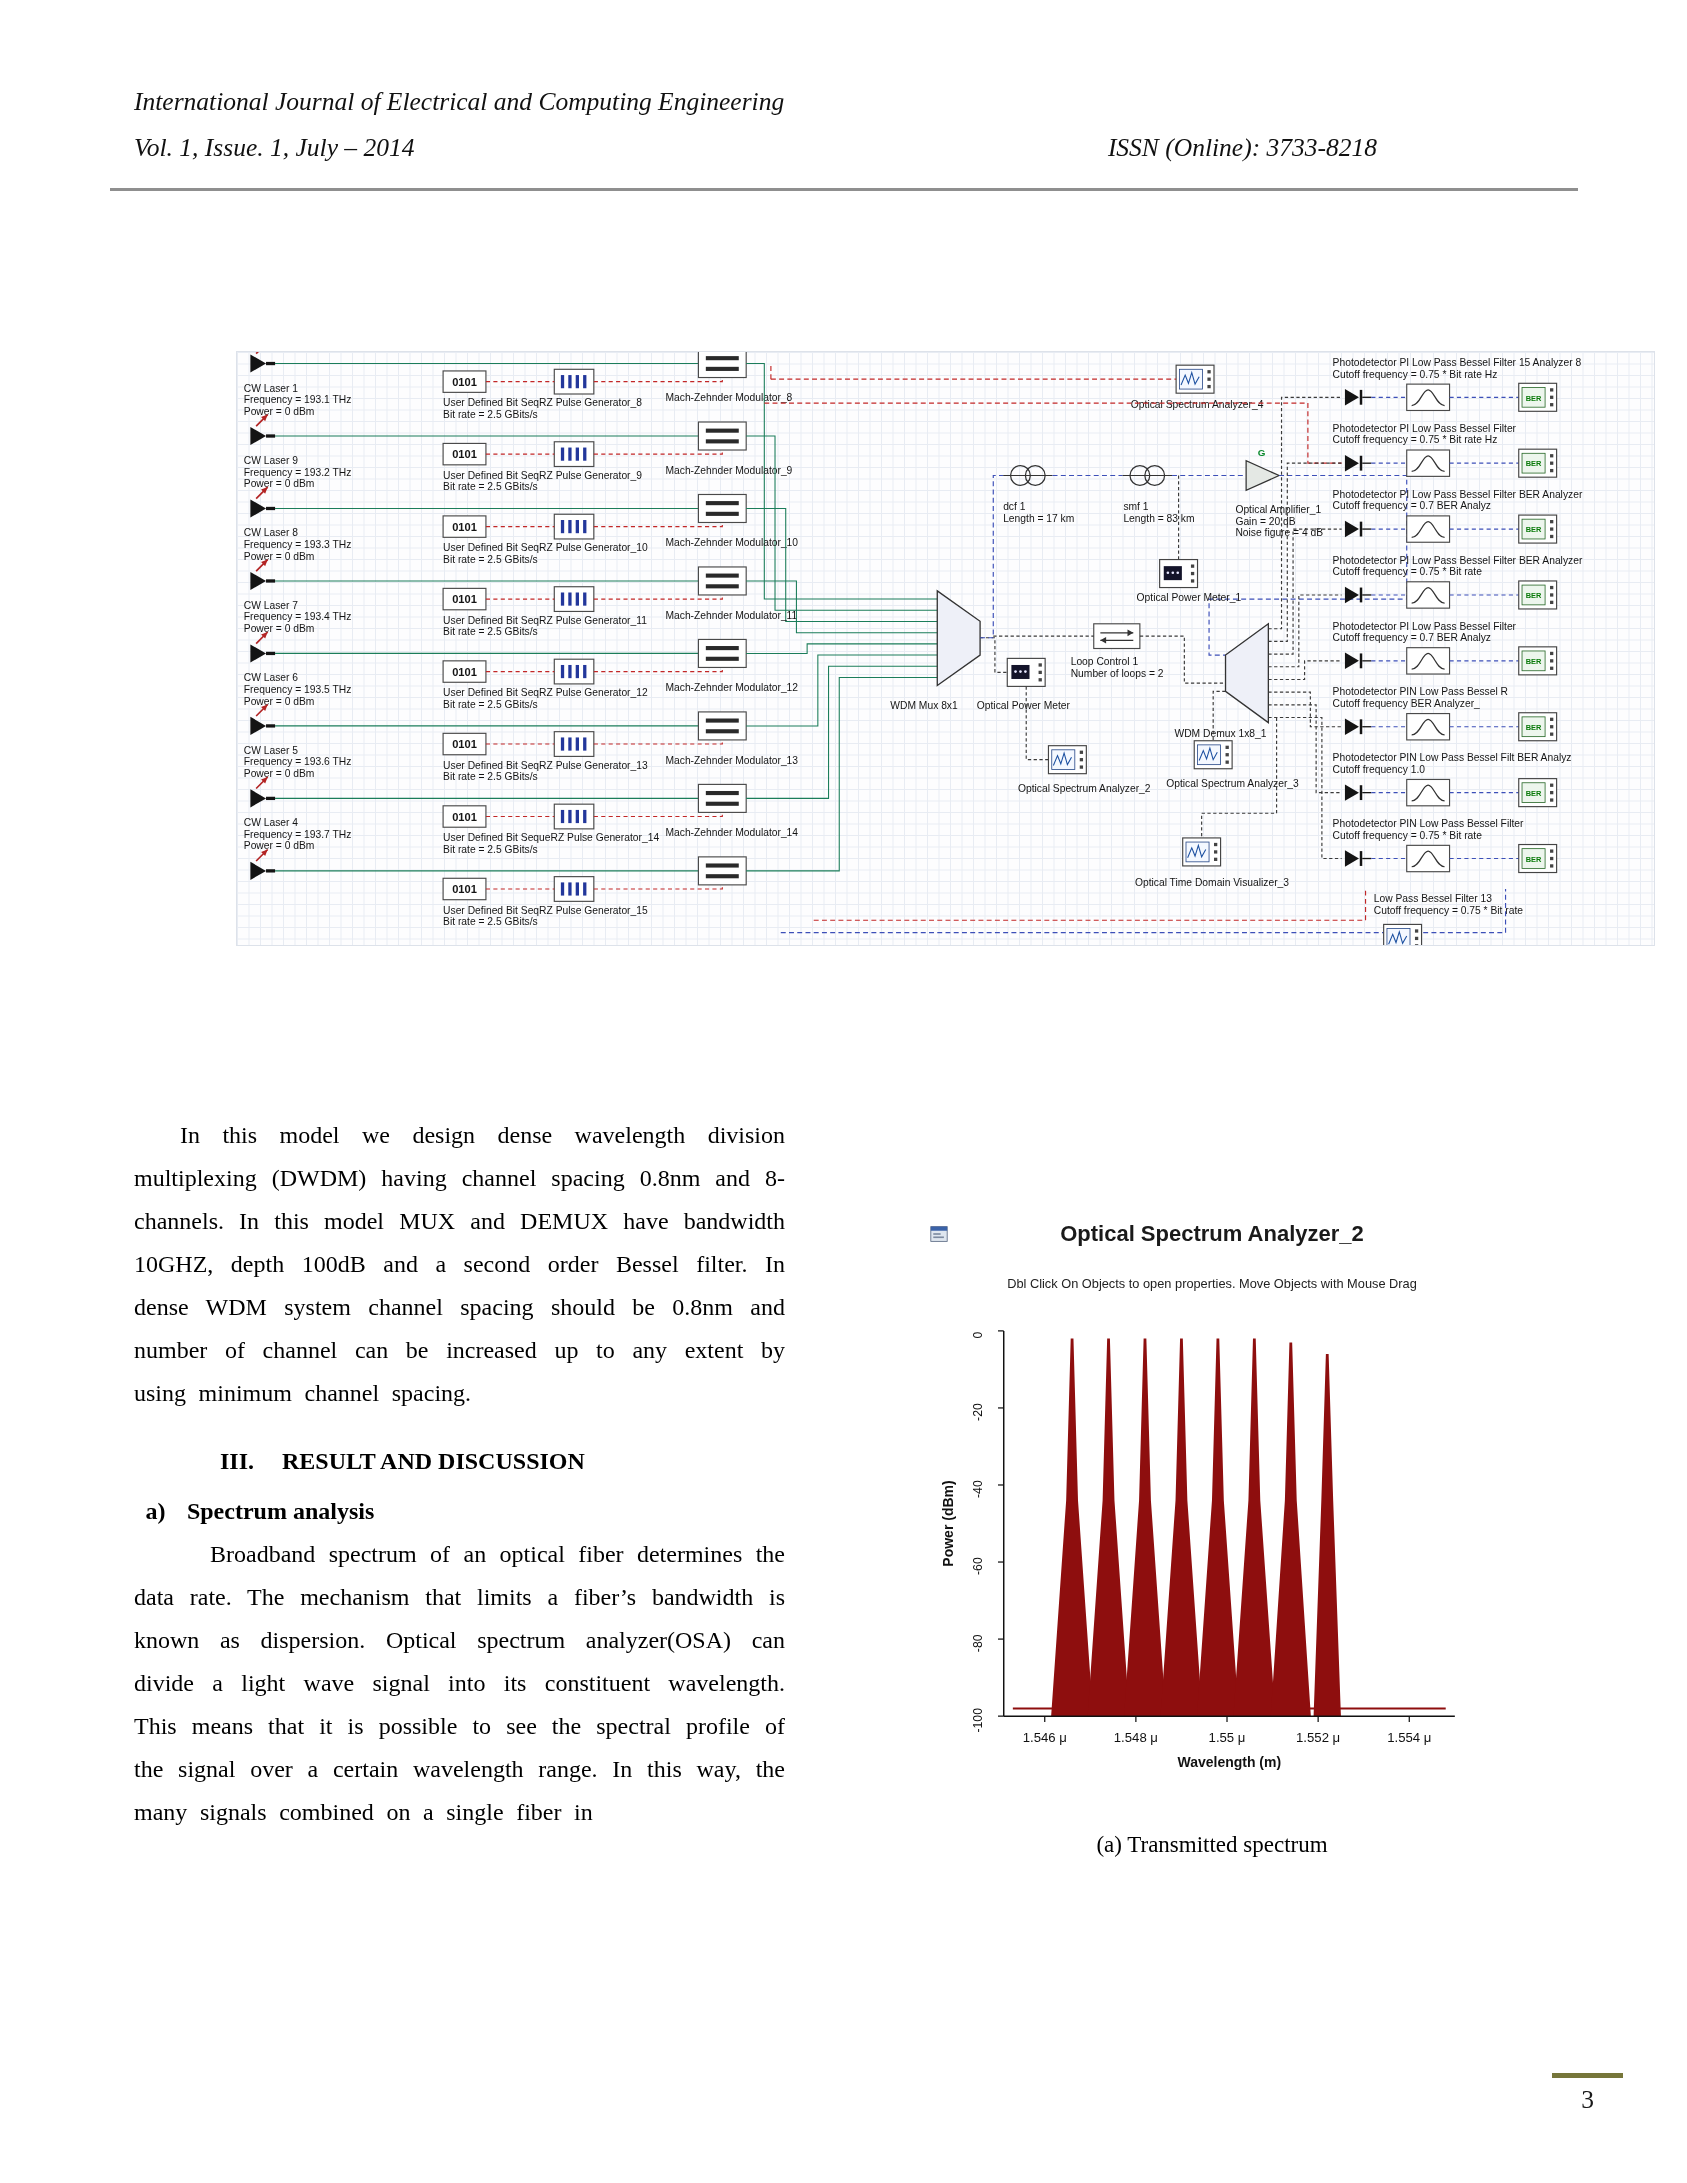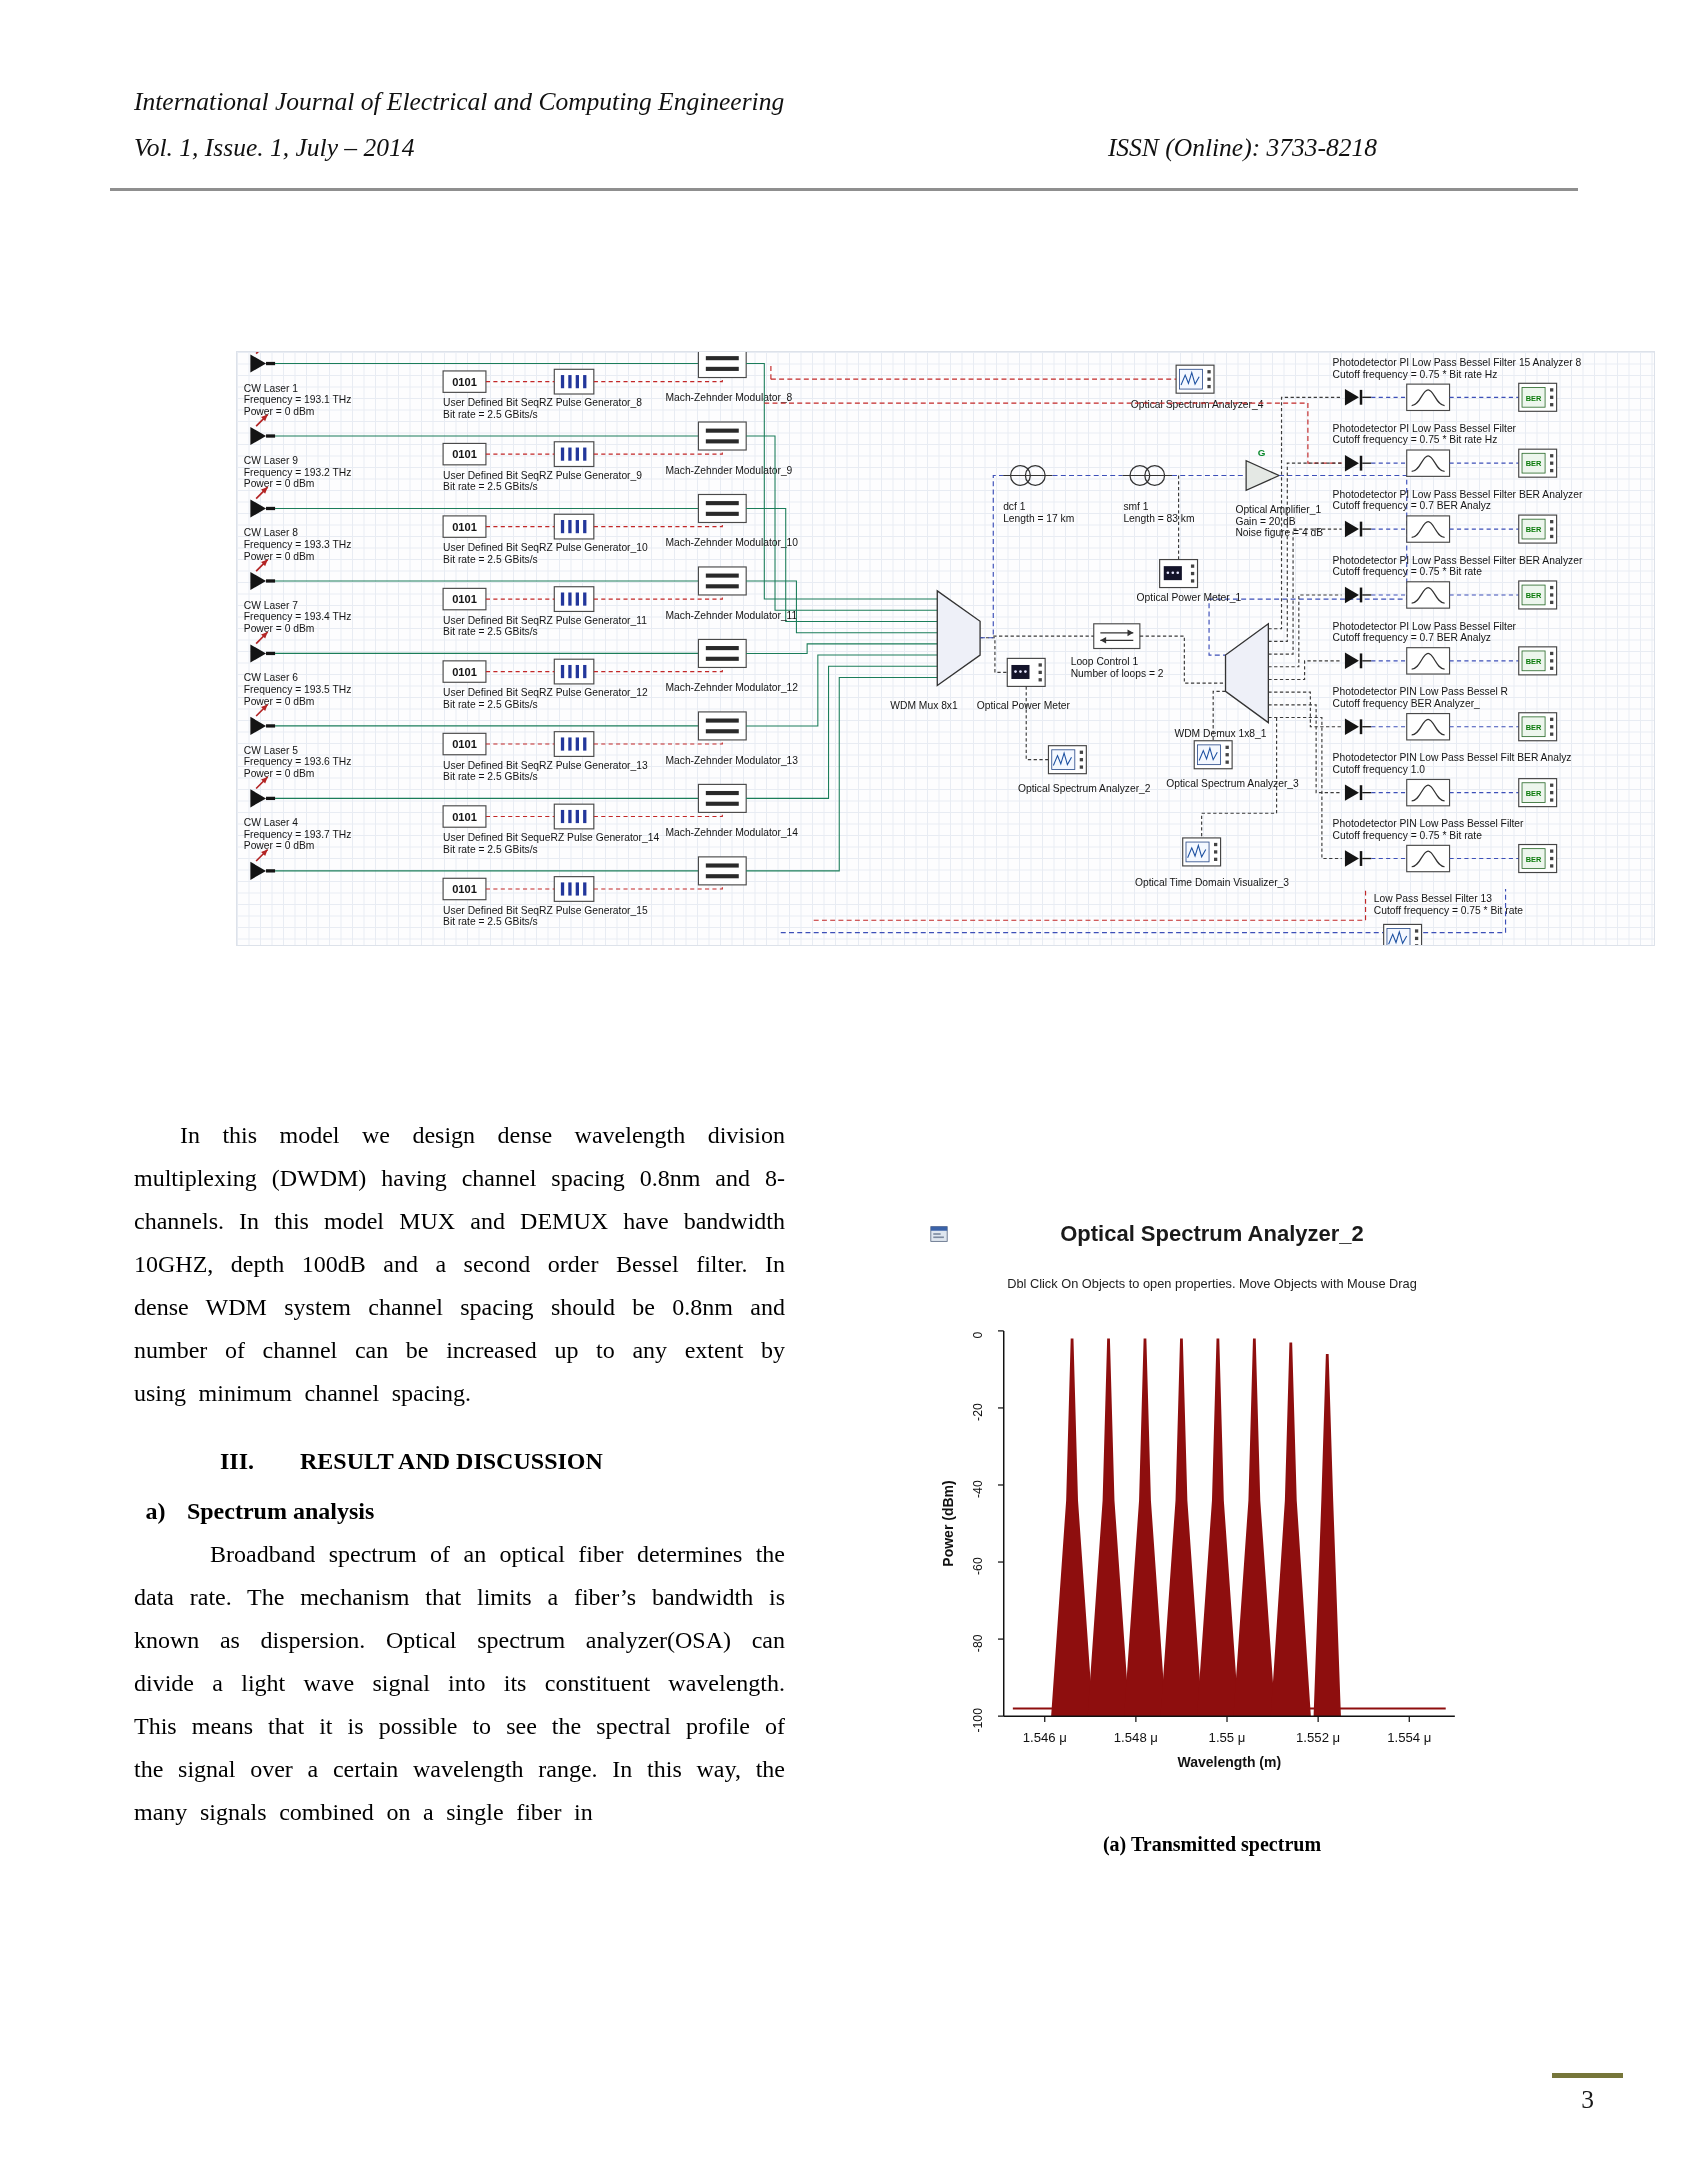--- a/index.html
+++ b/index.html
@@ -27,33 +27,33 @@
   .fig-caption { position:absolute; top:984px; left:0; width:100%; text-align:center;
                  font-weight:bold; font-size:24px; }
 
   
   .col { position:absolute; top:1114px; font-size:24px; line-height:43px; text-align:justify; }
   .col-left  { left:134px; width:651px; }
   .col-right { left:895px; width:634px; }
   .body-p { word-spacing:6.6px; }
   .indent1 { text-indent:46px; }
   .indent2 { text-indent:76px; }
-  .h-sec { margin-top:23px; font-weight:bold; display:flex; gap:46px; padding-left:86px; }
+  .h-sec { margin-top:23px; font-weight:bold; display:flex; gap:28px; padding-left:86px; }
   .h-sub { margin-top:6.6px;  font-weight:bold; display:flex; gap:21.4px; padding-left:11.5px; }
   .col-left .body-p + .h-sec { margin-top:25px; }
 
   
   .chart { margin-top:97px; width:568px; margin-left:auto; margin-right:auto;
            font-family:"Liberation Sans", sans-serif; }
   .chart-title-row { position:relative; text-align:center; }
   .chart-icon { position:absolute; left:1.6px; top:1.6px; }
   .chart-title { font-weight:bold; font-size:22px; color:#1a1a1a; }
   .chart-subtitle { text-align:center; font-size:12.8px; color:#222; margin-top:6.6px; }
   #spectrum-svg { display:block; margin-top:11.5px; }
-  .chart-caption { margin-top:36px; text-align:center; font-weight:bold; font-size:20px;
+  .chart-caption { margin-top:36px; text-align:center; font-weight:normal; font-size:23px;
                    font-family:"Liberation Serif", serif; }
 
   
   .footer { position:absolute; left:1552px; top:2073px; width:71px;
             border-top:5.8px solid #76763a; text-align:center; }
   .page-num { font-size:25.5px; padding-top:6.6px; color:#1a1a1a; }
 </style>
 </head>
 <body>
 

